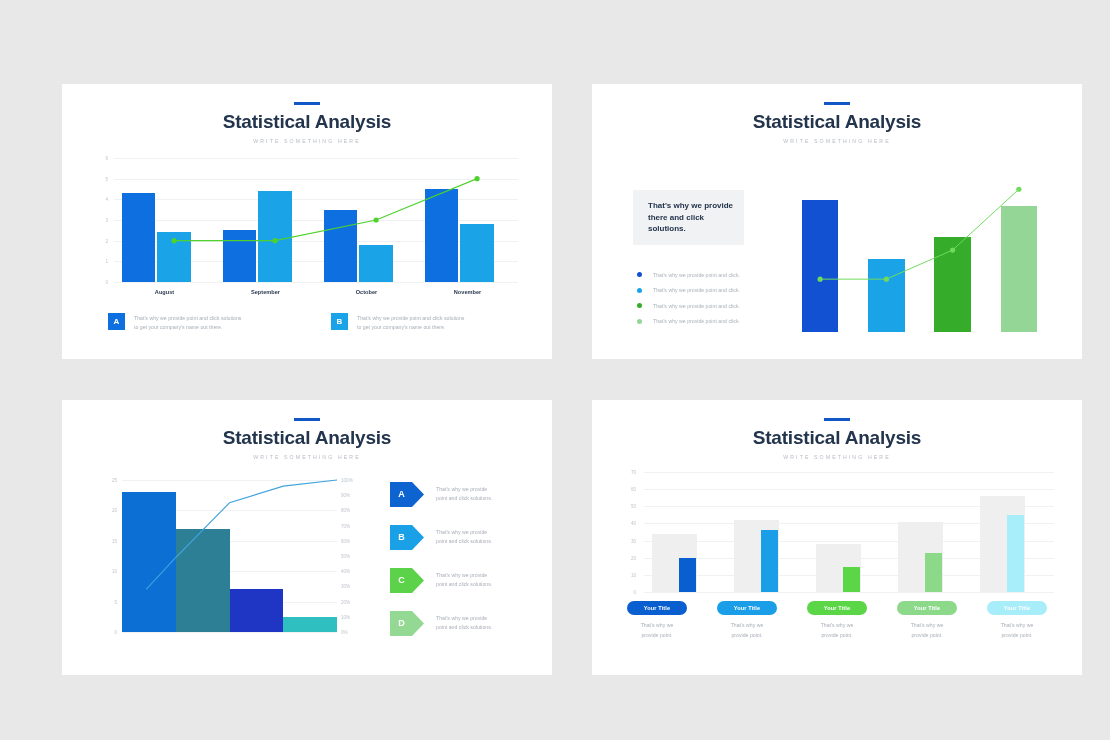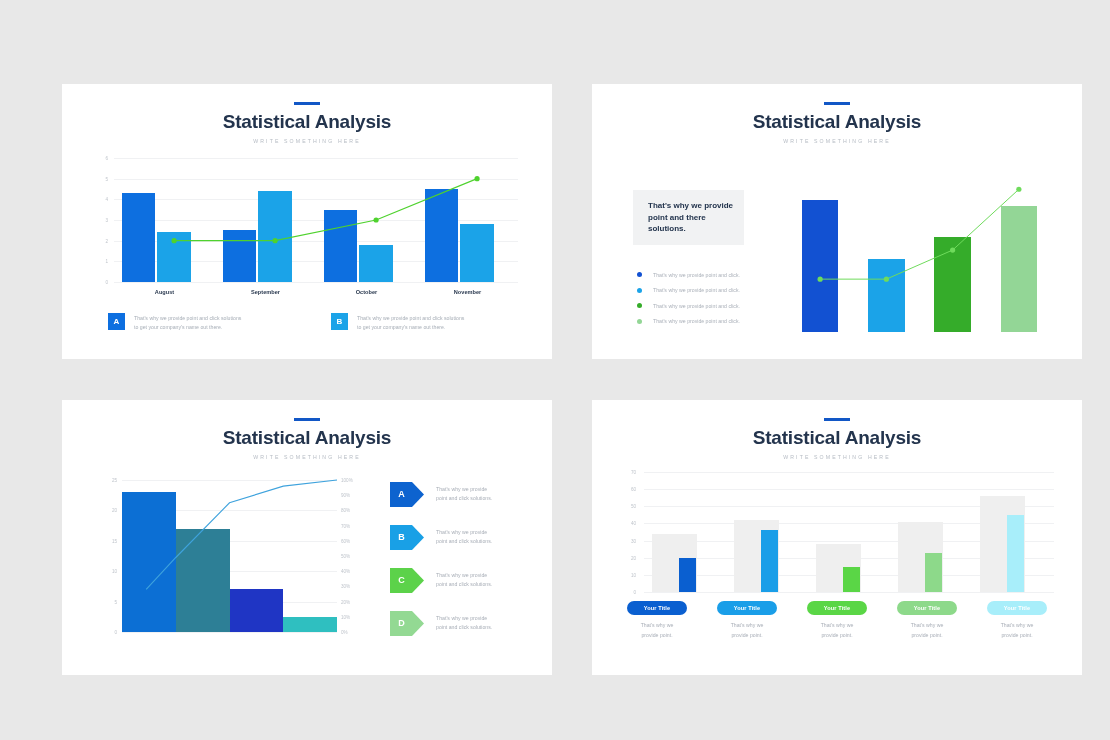--- a/index.html
+++ b/index.html
@@ -181,21 +181,21 @@
     </div>
   </div>
 
   <div class="card" id="card-2">
     <div class="hdr">
       <div class="hdr-rule"></div>
       <div class="hdr-title">Statistical Analysis</div>
       <div class="hdr-sub">WRITE SOMETHING HERE</div>
     </div>
     <div class="p2-box">
-      <div class="p2-box-text">That's why we provide point and there solutions.</div>
+      <div class="p2-box-text">That's why we provide there and click solutions.</div>
     </div>
     <div class="p2-list" id="p2-list">
         <div class="p2-row">
           <div class="p2-dot" style="background: rgb(18, 81, 210);"></div>
           <div class="p2-row-text">That's why we provide point and click.</div>
         </div>
         <div class="p2-row">
           <div class="p2-dot" style="background: rgb(27, 163, 232);"></div>
           <div class="p2-row-text">That's why we provide point and click.</div>
         </div>

